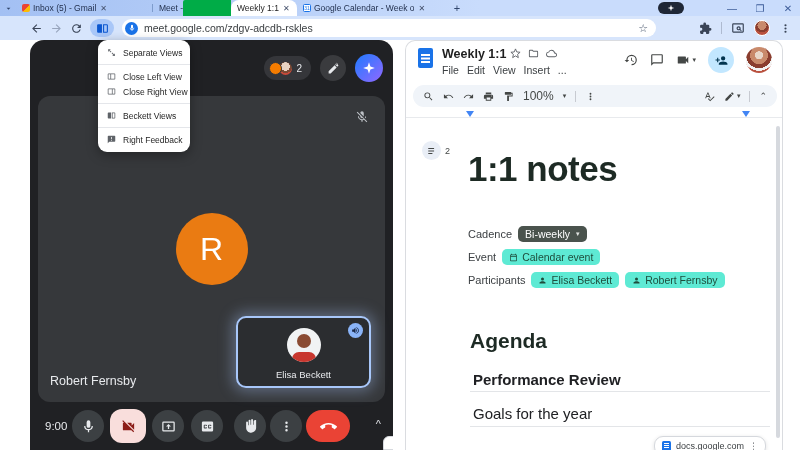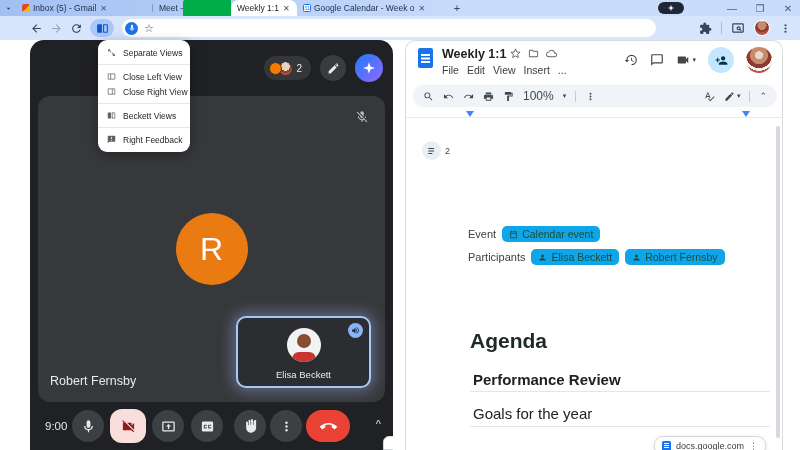--- a/index.html
+++ b/index.html
@@ -143,21 +143,21 @@
   .outline-chip svg { width:10px; height:10px; fill:#444746; }
   .outline-chip .on { font-size:9px; color:#444746; }
 
   .dheading { position:absolute; left:62px; top:108px; font-size:35px; font-weight:bold; color:#1d2a24; letter-spacing:-0.5px; }
 
   .fields { position:absolute; left:62px; top:185px; display:flex; flex-direction:column; gap:7px; }
   .frow { display:flex; align-items:center; gap:6px; font-size:11px; color:#3c4043; }
   .pill { display:flex; align-items:center; gap:4px; height:16px; padding:0 7px; border-radius:5px; font-size:10.5px; }
   .pill.dark { background:#4a534d; color:#fff; }
   .pill.dark .pc { font-size:7px; margin-left:2px; color:#e2e5e2; }
-  .pill.light { background:#0ea5e9; color:#1e4d3c; }
+  .pill.light { background:#5eead4; color:#1e4d3c; }
   .pill.light svg { width:9px; height:9px; fill:#1e4d3c; }
 
   .agenda-h { position:absolute; left:64px; top:288px; font-size:21px; font-weight:bold; color:#1d2a24; }
   .ag-item { position:absolute; left:67px; font-size:15px; color:#202124; }
   .ag-item.b { font-weight:bold; }
   .ag-line { position:absolute; left:64px; width:300px; height:1px; background:#e3e5e8; }
 
   .scrollthumb { position:absolute; right:2px; top:85px; width:4px; height:312px; background:#d6d9de; border-radius:2px; }
 
   .domainpill { position:absolute; right:16px; bottom:-6px; height:20px; background:#fff; border:1px solid #d5d8dd;
@@ -232,20 +232,21 @@
       <svg viewBox="0 0 24 24">
           <path d="M4 4h7v16H4a2 2 0 0 1-2-2V6a2 2 0 0 1 2-2zm9 0h7a2 2 0 0 1 2 2v12a2 2 0 0 1-2 2h-7V4zm2 2v12h5V6h-5z"></path>
         </svg>
     </div>
     <div class="urlpill">
       <span class="micbadge">
         <svg viewBox="0 0 24 24">
             <path d="M12 14a3 3 0 0 0 3-3V5a3 3 0 0 0-6 0v6a3 3 0 0 0 3 3zm5-3a5 5 0 0 1-10 0H5a7 7 0 0 0 6 6.92V21h2v-3.08A7 7 0 0 0 19 11h-2z"></path>
           </svg>
       </span>
+      <span class="urltext">meet.google.com/zdgv-adcdb-rskles</span>
       <span class="star">☆</span>
     </div>
   </div>
   <div class="nav-right">
     <svg viewBox="0 0 24 24" width="13" height="13" fill="#394457">
         <path d="M20.5 11H19V7a2 2 0 0 0-2-2h-4V3.5a2.5 2.5 0 0 0-5 0V5H4a2 2 0 0 0-2 2v3.8h1.5a2.7 2.7 0 0 1 0 5.4H2V20a2 2 0 0 0 2 2h3.8v-1.5a2.7 2.7 0 0 1 5.4 0V22H17a2 2 0 0 0 2-2v-4h1.5a2.5 2.5 0 0 0 0-5z"></path>
       </svg>
     <span class="vdiv"></span>
     <svg viewBox="0 0 24 24" width="14" height="14" fill="#394457">
         <path d="M20 4H4a2 2 0 0 0-2 2v12a2 2 0 0 0 2 2h16a2 2 0 0 0 2-2V6a2 2 0 0 0-2-2zm0 14H4V6h16v12zm-7-9a3.5 3.5 0 1 0 2.1 6.3l2.1 2.1 1.1-1.1-2.1-2.1A3.5 3.5 0 0 0 13 9zm0 2a1.5 1.5 0 1 1 0 3 1.5 1.5 0 0 1 0-3z"></path>
@@ -466,22 +467,30 @@
 
       <div class="outline-chip">
         <span class="oc">
           <svg viewBox="0 0 24 24">
               <path d="M3 5h14v2H3V5zm0 6h14v2H3v-2zm0 6h10v2H3v-2z"></path>
             </svg>
         </span>
         <span class="on">2</span>
       </div>
 
+      <div class="dheading">1:1 notes</div>
 
       <div class="fields">
+        <div class="frow">
+          <span>Cadence</span>
+          <span class="pill dark">
+            <span>Bi-weekly</span>
+            <span class="pc">▾</span>
+          </span>
+        </div>
         <div class="frow">
           <span>Event</span>
           <span class="pill light">
             <svg viewBox="0 0 24 24">
                 <path d="M19 4h-1V2h-2v2H8V2H6v2H5a2 2 0 0 0-2 2v14a2 2 0 0 0 2 2h14a2 2 0 0 0 2-2V6a2 2 0 0 0-2-2zm0 16H5V10h14v10zM5 8V6h14v2H5z"></path>
               </svg>
             <span>Calendar event</span>
           </span>
         </div>
         <div class="frow">

